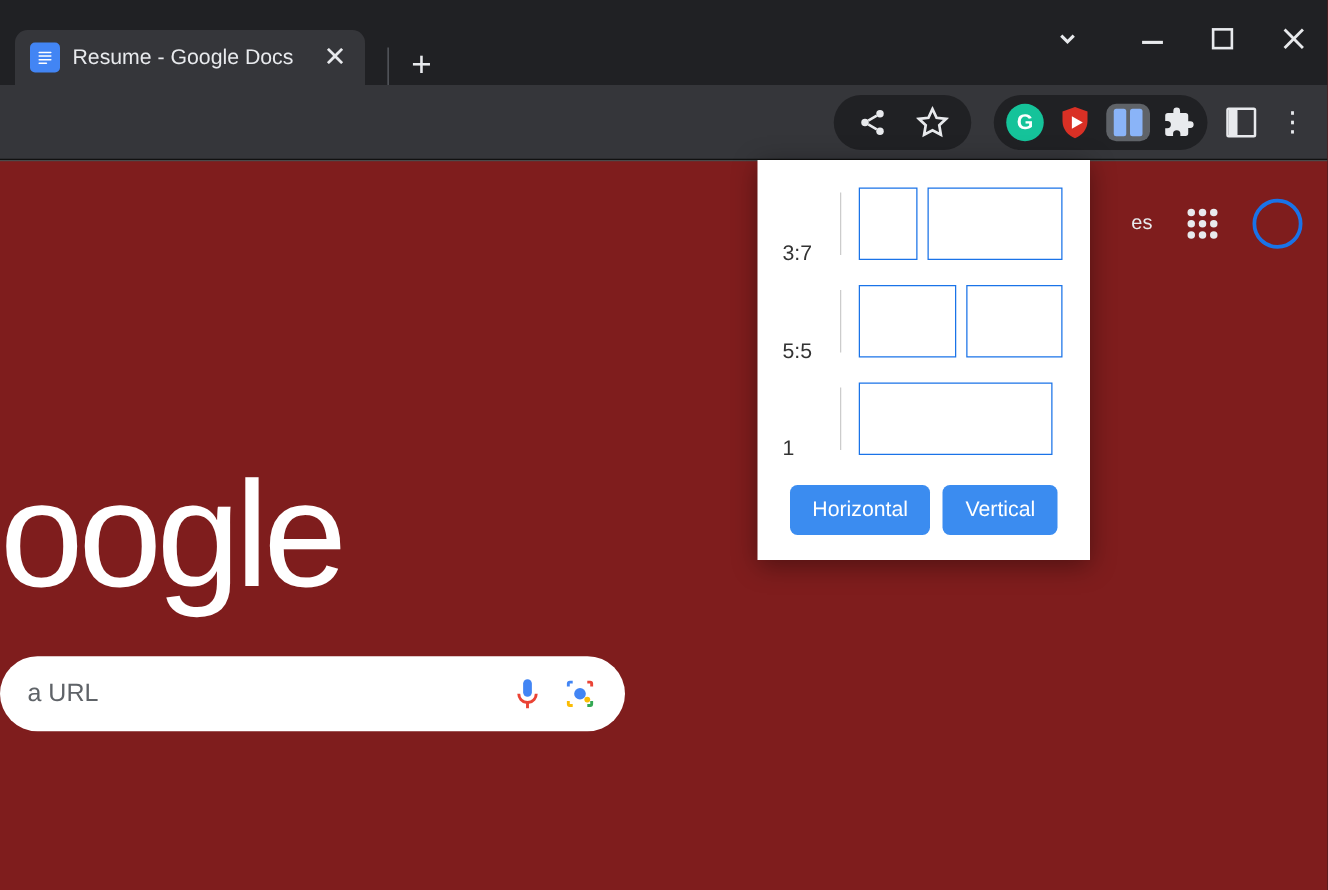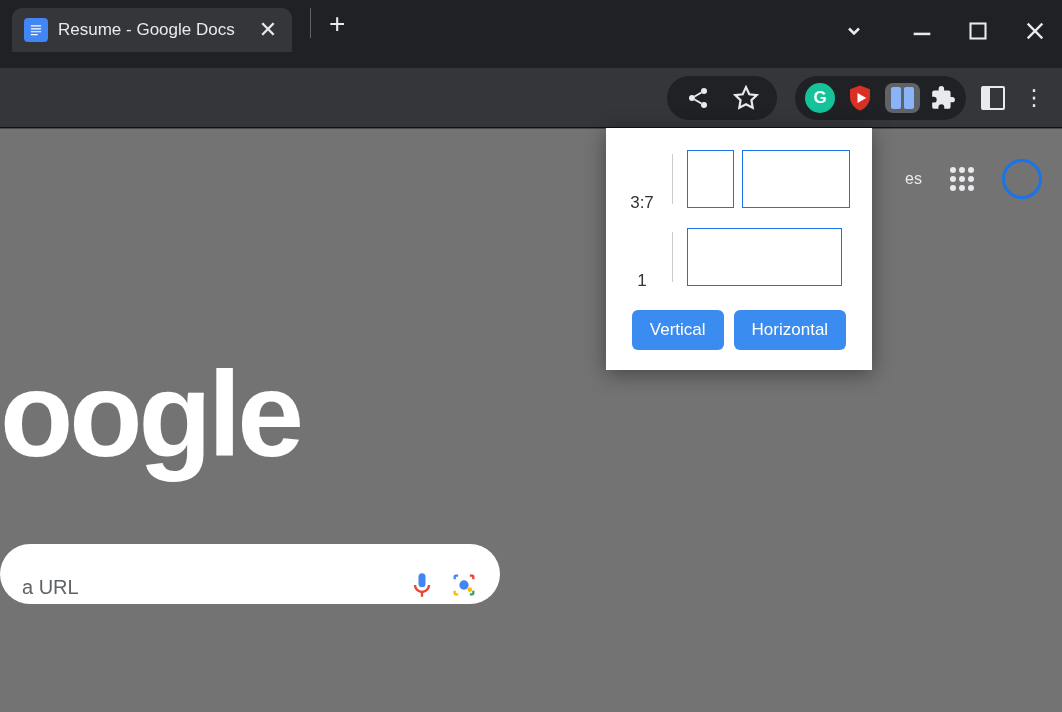--- a/index.html
+++ b/index.html
@@ -9,21 +9,21 @@
     background: #202124;
     font-family: Arial, sans-serif;
     overflow: hidden;
     position: relative;
   }
   
   .titlebar {
     height: 68px;
     background: #202124;
     display: flex;
-    align-items: flex-start;
+    align-items: flex-end;
     padding: 8px 0 0 12px;
     position: relative;
   }
   .tab {
     display: flex;
     align-items: center;
     background: #35363a;
     border-radius: 10px 10px 0 0;
     height: 44px;
     padding: 0 12px;
@@ -94,45 +94,45 @@
   }
   .dualless-icon { display: flex; gap: 3px; }
   .dualless-icon div { width: 10px; height: 22px; background: #8ab4f8; border-radius: 2px; }
   .puzzle { color: #e8eaed; }
   .sidepanel-icon { width: 24px; height: 24px; border: 2.5px solid #e8eaed; border-radius: 2px; position: relative; }
   .sidepanel-icon::after { content:''; position:absolute; left:0; top:0; bottom:0; width:7px; background:#e8eaed; }
   .kebab { color: #e8eaed; font-size: 22px; letter-spacing: 2px; }
   
   .content {
     height: calc(712px - 128px);
-    background: #737373;
+    background: #7f1d1d;
     position: relative;
     border-top: 1px solid #4a4a4a;
   }
   .google-logo {
     position: absolute;
     left: 0;
-    top: 216px;
+    top: 230px;
     color: white;
     font-size: 120px;
-    font-weight: bold;
+    font-weight: normal;
     font-family: 'Arial', sans-serif;
     letter-spacing: -4px;
   }
   .search-box {
     position: absolute;
     left: 0;
-    top: 415px;
+    top: 396px;
     width: 500px;
     height: 60px;
     background: white;
     border-radius: 30px;
     display: flex;
-    align-items: flex-end;
-    padding: 5px 22px;
+    align-items: center;
+    padding: 16px 22px;
     gap: 14px;
   }
   .search-placeholder { color: #5f6368; font-size: 20px; flex: 1; }
   .mic-icon, .lens-icon { width: 28px; height: 28px; }
   .right-header {
     position: absolute;
     right: 20px;
     top: 30px;
     display: flex;
     align-items: center;
@@ -156,21 +156,21 @@
   }
   .ratio-row {
     display: flex;
     align-items: center;
     height: 78px;
     gap: 14px;
     cursor: pointer;
   }
   .ratio-label {
     width: 32px;
-    text-align: center;
+    text-align: left;
     color: #333;
     font-size: 17px;
     margin-top: 48px;
   }
   .ratio-sep {
     width: 1px;
     height: 50px;
     background: #ccc;
   }
   .ratio-preview {
@@ -344,24 +344,32 @@
   <div id="ratio-container">
       <div class="ratio-row">
         <div class="ratio-label">3:7</div>
         <div class="ratio-sep"></div>
         <div class="ratio-preview">
           <div class="pane" style="width: 46.5px;"></div>
           <div class="pane" style="width: 108.5px;"></div>
         </div>
       </div>
       <div class="ratio-row">
+        <div class="ratio-label">5:5</div>
+        <div class="ratio-sep"></div>
+        <div class="ratio-preview">
+          <div class="pane" style="width: 77.5px;"></div>
+          <div class="pane" style="width: 77.5px;"></div>
+        </div>
+      </div>
+      <div class="ratio-row">
         <div class="ratio-label">1</div>
         <div class="ratio-sep"></div>
         <div class="ratio-preview">
           <div class="pane" style="width: 155px;"></div>
         </div>
       </div>
     </div>
   <div class="popup-buttons">
+    <button class="popup-btn">Horizontal</button>
     <button class="popup-btn">Vertical</button>
-    <button class="popup-btn">Horizontal</button>
   </div>
 </div>
 
 </body></html>

